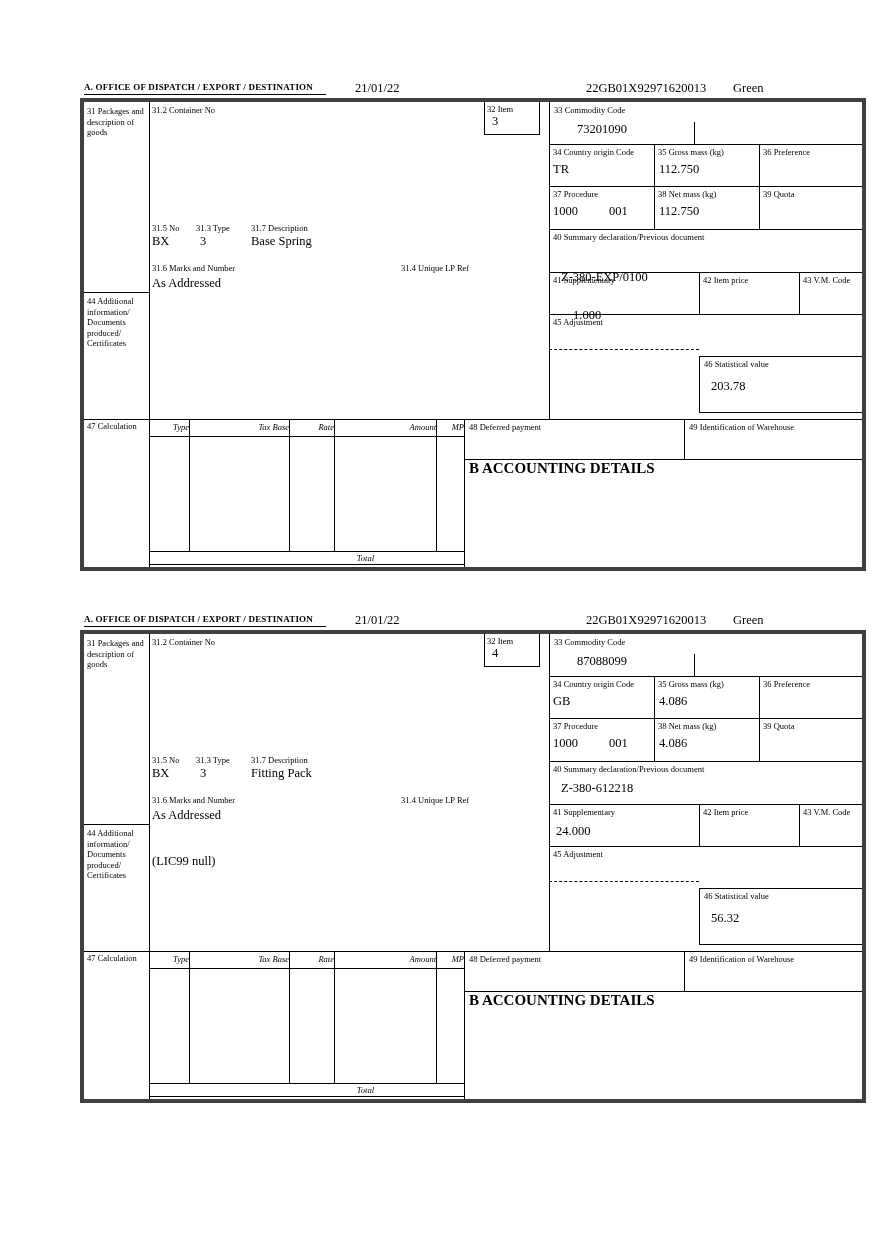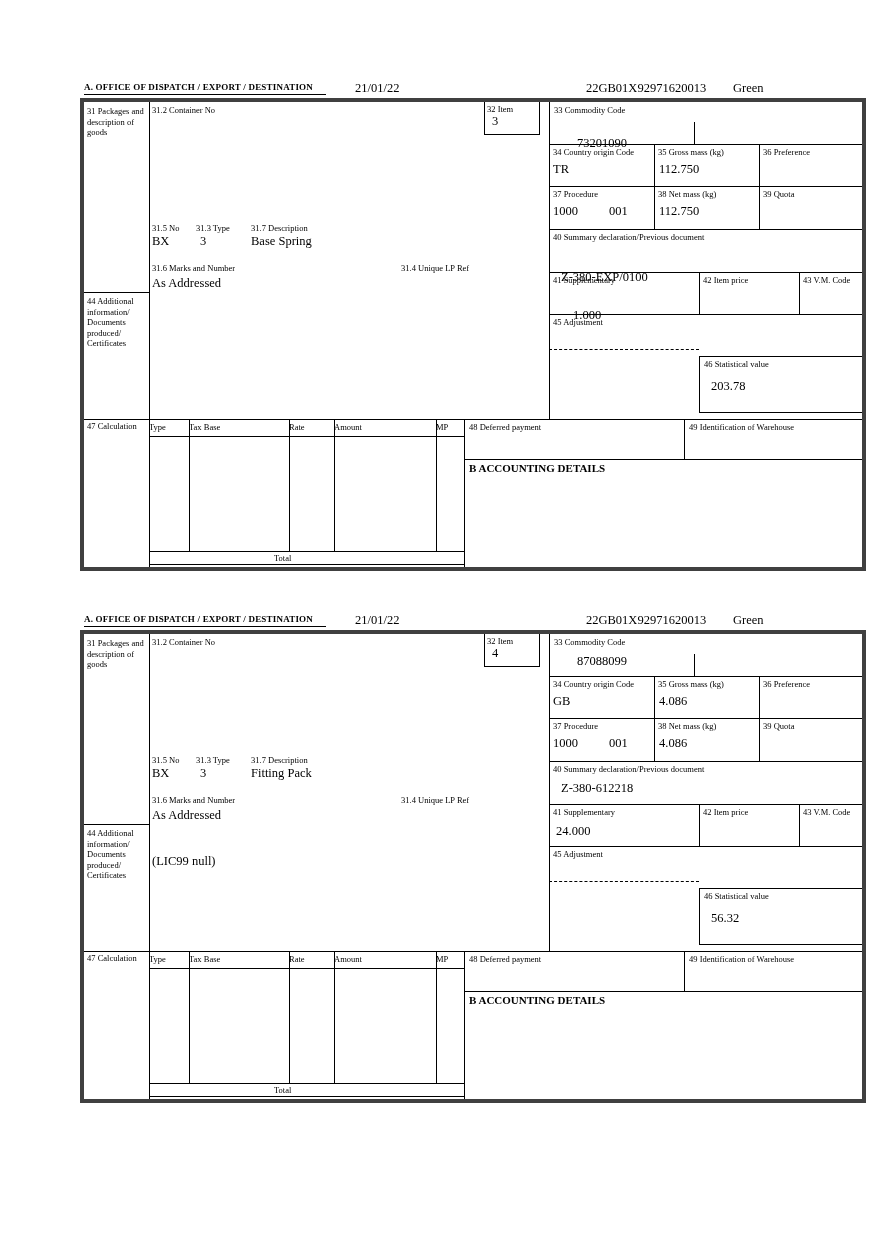--- a/index.html
+++ b/index.html
@@ -17,23 +17,23 @@
   .hdate{position:absolute;top:-1px;font-size:12.5px;white-space:nowrap;}
   .box{
     position:absolute;left:0;top:16px;width:778px;height:465px;border:4px solid #404040;
   }
   .hl{position:absolute;height:1px;background:#000;}
   .vl{position:absolute;width:1px;background:#000;}
   .hld{position:absolute;height:0;border-top:1px dashed #000;}
   .vld{position:absolute;width:0;border-left:1px dashed #000;}
   .lbl{position:absolute;font-size:8.5px;line-height:10.5px;white-space:nowrap;}
   .lblw{white-space:normal;}
-  .lblc{text-align:left;}
+  .lblc{text-align:right;font-style:italic;}
   .val{position:absolute;font-size:12.5px;line-height:14px;white-space:nowrap;}
-  .acct{font-weight:bold;font-size:11px;text-align:center;}
+  .acct{font-weight:bold;font-size:15px;text-align:center;}
 </style>
 </head>
 <body>
 
   <div class="block">
 
     <span class="office">A.  OFFICE OF DISPATCH / EXPORT / DESTINATION</span>
     <span class="hdate" style="left:275px;">21/01/22</span>
     <span class="hdate" style="left:506px;">22GB01X92971620013</span>
     <span class="hdate" style="left:653px;">Green</span>
@@ -85,21 +85,21 @@
       <div class="lbl" style="left:167px;top:121px;">31.7 Description</div>
       <div class="val" style="left:68px;top:132px;">BX</div>
       <div class="val" style="left:116px;top:132px;">3</div>
       <div class="val" style="left:167px;top:132px;">Base Spring</div>
       <div class="lbl" style="left:68px;top:161px;">31.6 Marks and Number</div>
       <div class="lbl" style="left:317px;top:161px;">31.4 Unique LP Ref</div>
       <div class="val" style="left:68px;top:174px;">As Addressed</div>
       <div class="val" style="left:68px;top:204px;"></div>
 
       <div class="lbl" style="left:470px;top:3px;">33 Commodity Code</div>
-      <div class="val" style="left:493px;top:20px;margin-top:14px;">73201090</div>
+      <div class="val" style="left:493px;top:20px;">73201090</div>
       <div class="lbl" style="left:469px;top:45px;">34 Country origin Code</div>
       <div class="val" style="left:469px;top:60px;">TR</div>
       <div class="lbl" style="left:574px;top:45px;">35 Gross mass (kg)</div>
       <div class="val" style="left:575px;top:60px;">112.750</div>
       <div class="lbl" style="left:679px;top:45px;">36 Preference</div>
       <div class="lbl" style="left:469px;top:87px;">37 Procedure</div>
       <div class="val" style="left:469px;top:102px;">1000</div>
       <div class="val" style="left:525px;top:102px;">001</div>
       <div class="lbl" style="left:574px;top:87px;">38 Net mass (kg)</div>
       <div class="val" style="left:575px;top:102px;">112.750</div>

